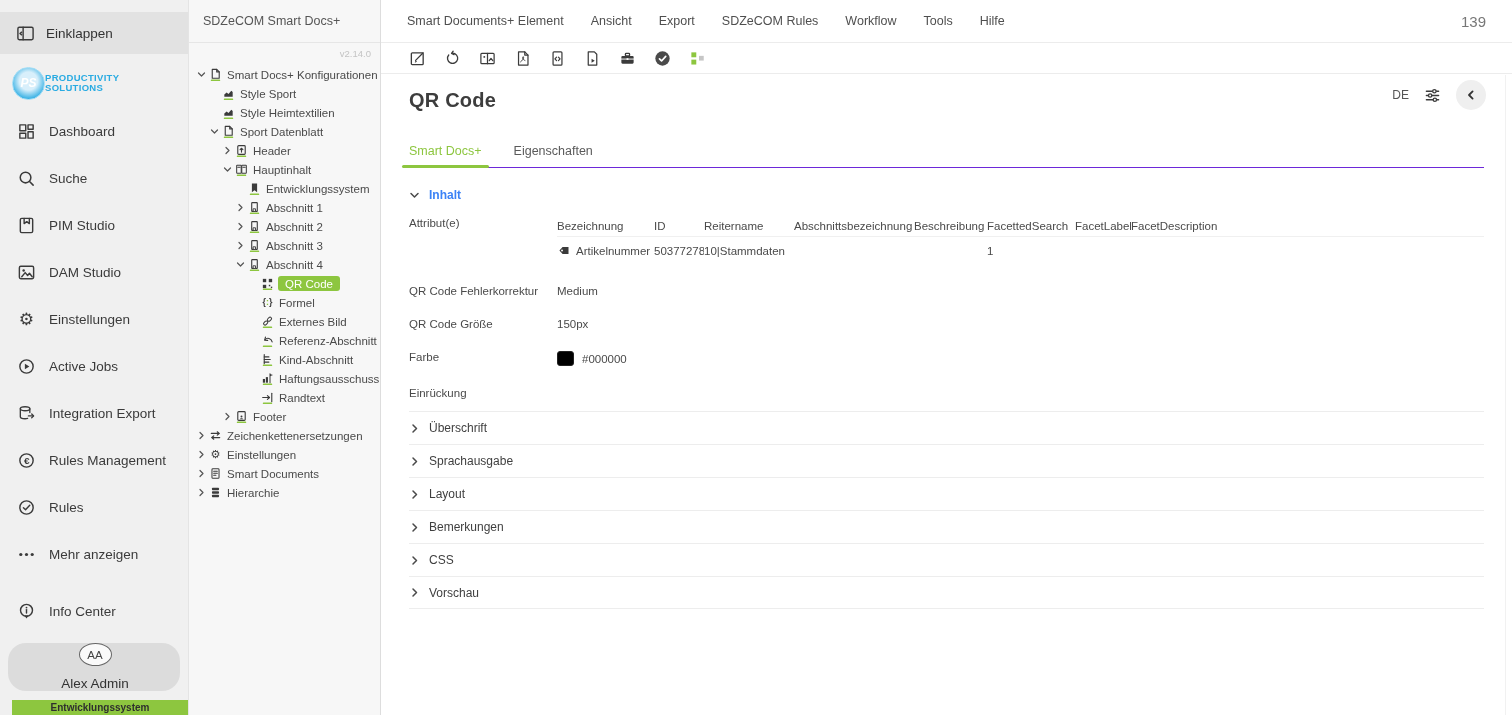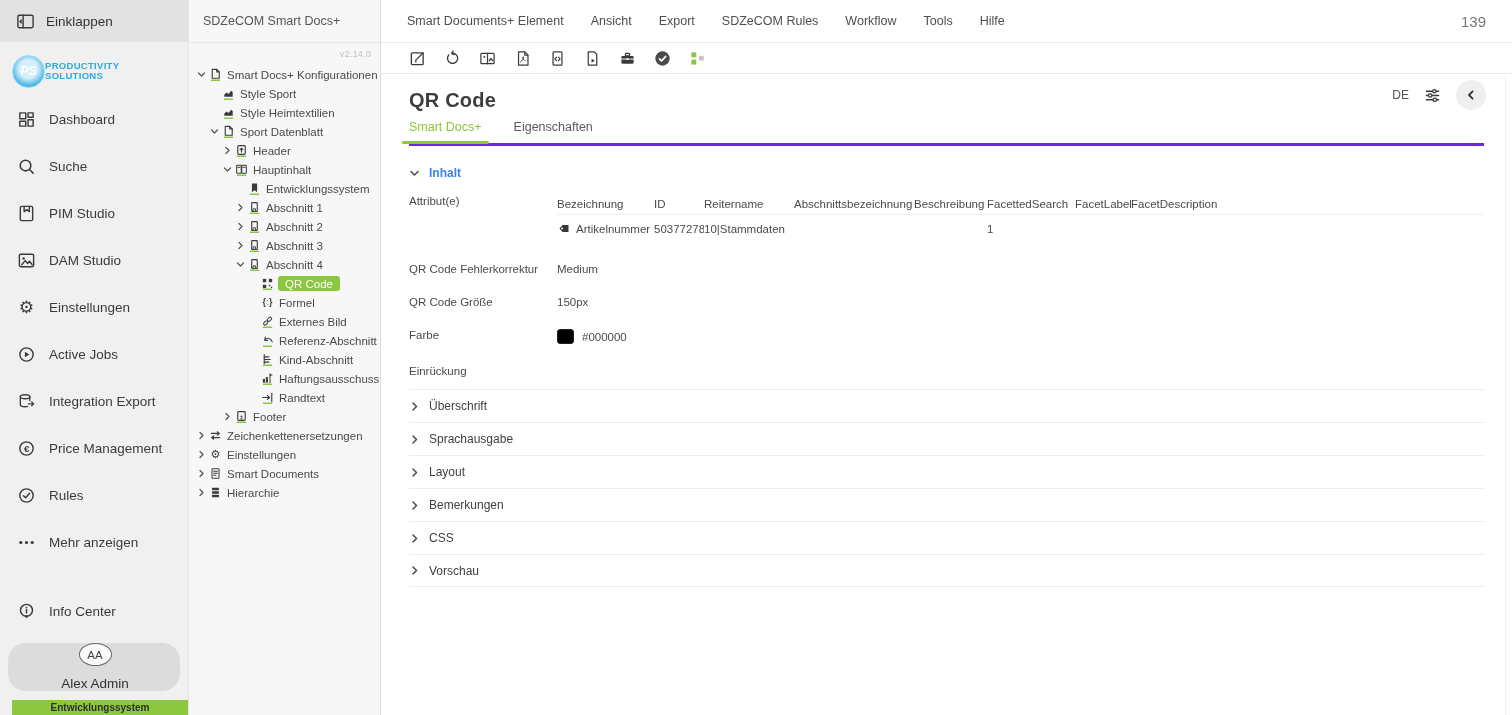--- a/index.html
+++ b/index.html
@@ -2,21 +2,21 @@
 <html><head>
 <meta charset="utf-8">
 <style>
   * { box-sizing: border-box; margin: 0; padding: 0; }
   html,body { width:1512px; height:715px; overflow:hidden; }
   body { display:flex; font-family:"Liberation Sans", sans-serif; background:#fff; color:#444; }
   svg { display:block; }
 
   
   .sidebar { width:188px; min-width:188px; background:#f0f0f0; display:flex; flex-direction:column; position:relative; }
-  .collapse-row { height:42px; background:#e2e2e2; display:flex; align-items:center; gap:11px; padding-left:15px; font-size:13.5px; color:#333; cursor:pointer; }
+  .collapse-row { height:42px; background:#e2e2e2; display:flex; align-items:center; gap:11px; padding-left:15px; font-size:13.5px; color:#333; cursor:pointer;margin-top:12px; }
   .brand-row { height:50px; display:flex; align-items:center; padding-left:12px; margin-top:4px; }
   .brand-circle { width:33px; height:33px; border-radius:50%; background:radial-gradient(circle at 50% 42%, #d8effb 0 38%, #29abe2 78%); border:1.5px solid #9edcf6; display:flex; align-items:center; justify-content:center; color:#fff; font-weight:bold; font-style:italic; font-size:12px; }
   .brand-text { color:#29abe2; font-weight:bold; font-size:9.5px; line-height:10.5px; letter-spacing:.3px; }
   .nav-item { height:47px; display:flex; align-items:center; gap:13px; padding-left:16px; font-size:13.5px; color:#3b3b3b; cursor:pointer; }
   .nav-icon { width:20px; min-width:20px; display:flex; justify-content:center; }
   .sidebar-bottom { margin-top:auto; }
   .user-pill { margin:8px 8px 24px 8px; height:48px; background:#dcdcdc; border-radius:18px; display:flex; align-items:center; gap:10px; padding-left:2px; font-size:13.5px; color:#333; cursor:pointer;flex-direction:column; }
   .avatar { width:33px; height:33px; border-radius:50%; border:1.5px solid #666; background:#fafafa; display:flex; align-items:center; justify-content:center; font-size:11.5px; color:#444; }
   .env-bar { position:absolute; bottom:0; left:12px; right:0; height:15px; background:#8dc63f; display:flex; align-items:center; justify-content:center; font-size:10px; font-weight:bold; color:#2e2e2e; }
 
@@ -32,21 +32,21 @@
   
   .main { flex:1; display:flex; flex-direction:column; position:relative; background:#fff; }
   .menubar { height:43px; display:flex; align-items:center; gap:27px; padding:0 26px; font-size:12.5px; color:#4f4f4f; border-bottom:1px solid #ececec; }
   .menu-item { cursor:pointer; }
   .menu-badge { margin-left:auto; color:#777; font-size:15px; }
   .toolbar { height:31px; display:flex; align-items:center; gap:18px; padding:0 28px; border-bottom:1px solid #ececec; }
   .tb-btn { display:flex; cursor:pointer; }
   .right-hairline { position:absolute; top:75px; bottom:0; right:6px; width:1px; background:#f1f1f1; }
   .content { flex:1; padding:15px 28px 0; position:relative; }
   .page-title { font-size:20px; font-weight:bold; color:#3d3d3d; letter-spacing:.2px; }
-  .tabs { display:flex; gap:32px; margin-top:8px; border-bottom:3px solid #6d28d9; }
+  .tabs { display:flex; gap:32px; margin-top:32px; border-bottom:1px solid #6d28d9; }
   .tab { font-size:12.5px; padding-bottom:9px; color:#5a5a5a; cursor:pointer; position:relative; }
   .tab.active { color:#8dc63f; }
   .tab.active:after { content:""; position:absolute; left:-7px; right:-7px; bottom:-1px; height:3px; background:#8dc63f; border-radius:2px; }
   .top-actions { position:absolute; top:6px; right:26px; display:flex; align-items:center; gap:15px; }
   .lang { font-size:12px; color:#555; }
   .circle-btn { width:30px; height:30px; border-radius:50%; background:#efefef; display:flex; align-items:center; justify-content:center; cursor:pointer; }
 
   .sec-head { margin-top:15px; display:flex; align-items:center; gap:9px; font-size:12px; font-weight:bold; color:#3b82f6; height:24px; cursor:pointer; }
   .fields { margin-top:8px; }
   .field-row { display:flex; align-items:flex-start; font-size:11.5px; color:#4a4a4a; margin-bottom:19px; }
@@ -153,21 +153,21 @@
         </span>
         <span>Integration Export</span>
       </div>
       <div class="nav-item">
         <span class="nav-icon">
           <svg width="19" height="19" viewBox="0 0 20 20" fill="none" stroke="#3b3b3b" stroke-width="1.5" stroke-linecap="round" stroke-linejoin="round">
             <circle cx="10" cy="10" r="7"></circle>
             <text x="10.2" y="13.6" font-size="10.5" font-weight="bold" text-anchor="middle" fill="#3b3b3b" stroke="none">€</text>
           </svg>
         </span>
-        <span>Price Management</span>
+        <span>Rules Management</span>
       </div>
       <div class="nav-item">
         <span class="nav-icon">
           <svg width="19" height="19" viewBox="0 0 20 20" fill="none" stroke="#3b3b3b" stroke-width="1.5" stroke-linecap="round" stroke-linejoin="round">
             <circle cx="10" cy="10" r="7"></circle>
             <polyline points="6.8,10.3 9,12.4 13.4,7.6"></polyline>
           </svg>
         </span>
         <span>Rules</span>
       </div>

